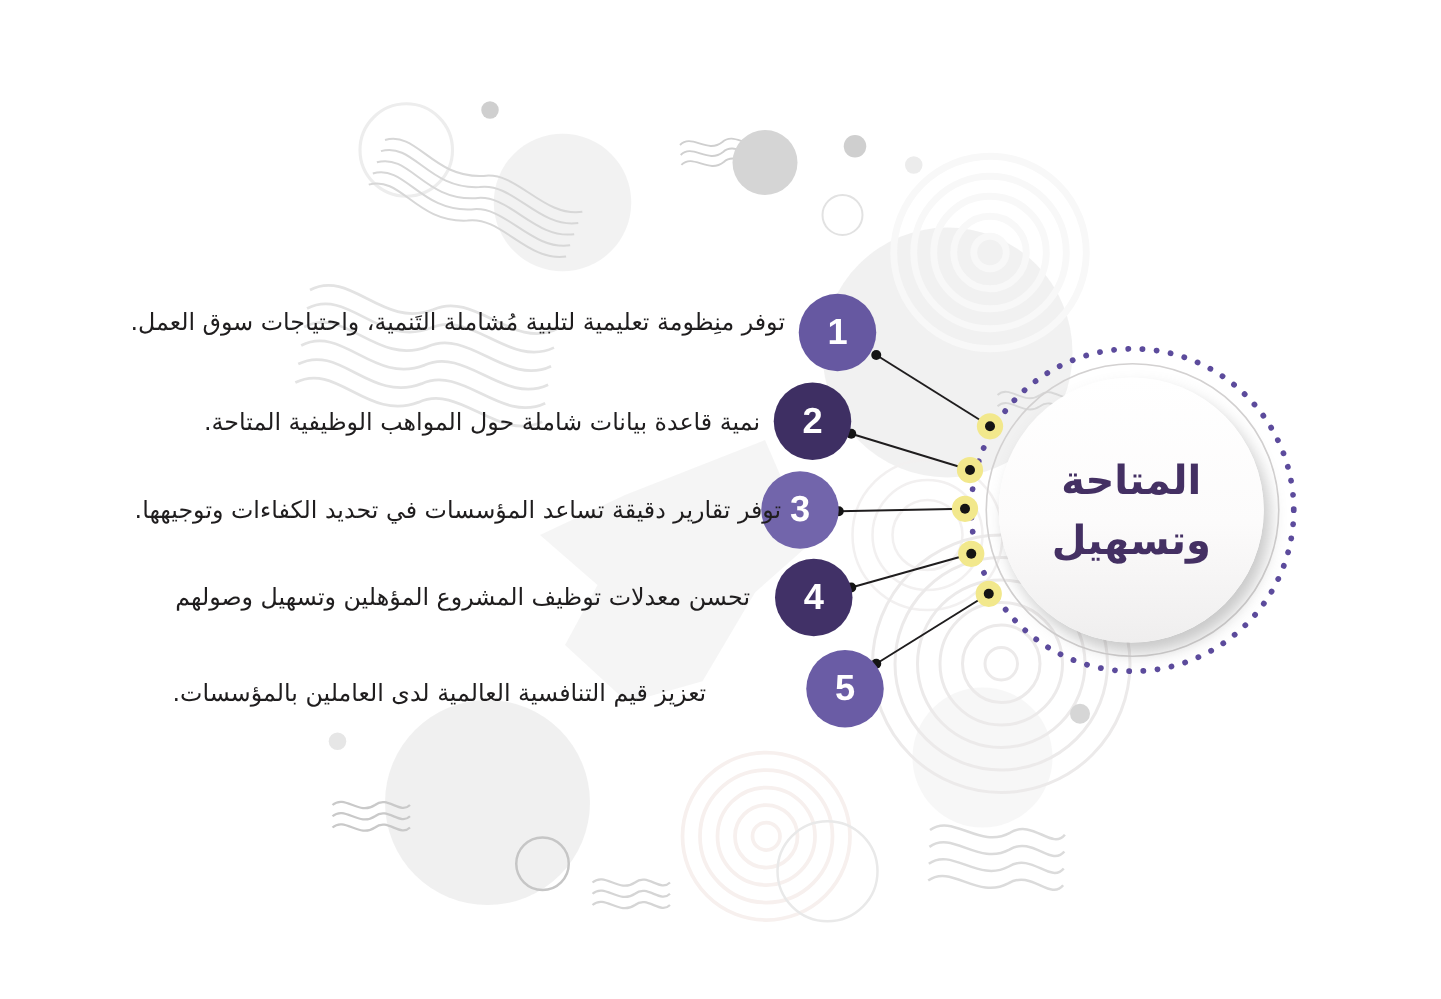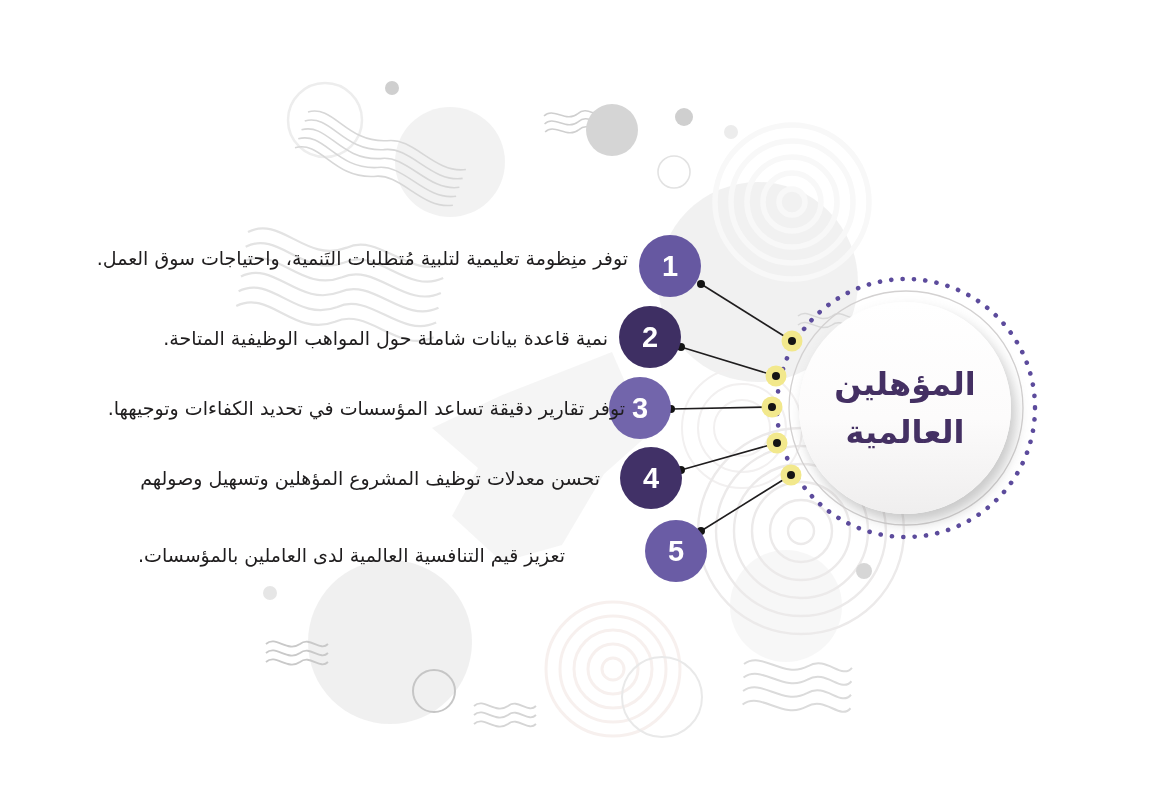--- a/index.html
+++ b/index.html
@@ -140,22 +140,22 @@
   <circle cx="731" cy="132" r="7" fill="#ececec"></circle>
   <circle cx="864" cy="571" r="8" fill="#d6d6d6"></circle>
   <circle cx="270" cy="593" r="7" fill="#e6e6e6"></circle>
 
   <circle cx="906" cy="408" r="117" fill="none" stroke="#d3d1d1" stroke-width="1.3"></circle>
   <circle cx="906" cy="408" r="129" fill="none" stroke-width="4.6" stroke-linecap="round" stroke-dasharray="0.1 11.3" style="stroke: var(--dotted-ring, #5C4B9C)"></circle>
 </svg>
 
 <div class="big-circle">
   <div class="big-title">
-    <div>المؤهلين</div>
-    <div>العالمية</div>
+    <div>المتاحة</div>
+    <div>وتسهيل</div>
   </div>
 </div>
 
 <svg id="connector-layer" width="1153" height="799" viewBox="0 0 1153 799">
   <line class="conn-line" x1="701" y1="284" x2="792" y2="341"></line>
   <line class="conn-line" x1="681" y1="347" x2="776" y2="376"></line>
   <line class="conn-line" x1="671" y1="409" x2="772" y2="407"></line>
   <line class="conn-line" x1="681" y1="470" x2="777" y2="443"></line>
   <line class="conn-line" x1="701" y1="531" x2="791" y2="475"></line>
 
@@ -187,17 +187,17 @@
 <div class="num-circle" style="left: 609px; top: 377px; background: rgb(114, 101, 171);">
   <span>3</span>
 </div>
 <div class="num-circle" style="left: 620px; top: 447px; background: rgb(65, 49, 103);">
   <span>4</span>
 </div>
 <div class="num-circle" style="left: 645px; top: 520px; background: rgb(106, 92, 165);">
   <span>5</span>
 </div>
 
-<div class="item-text" dir="rtl" style="right:525px;top:246px;">توفر منِظومة تعليمية لتلبية مُتطلبات التَنمية، واحتياجات سوق العمل.</div>
+<div class="item-text" dir="rtl" style="right:525px;top:246px;">توفر منِظومة تعليمية لتلبية مُشاملة التَنمية، واحتياجات سوق العمل.</div>
 <div class="item-text" dir="rtl" style="right:545px;top:326px;">نمية قاعدة بيانات شاملة حول المواهب الوظيفية المتاحة.</div>
 <div class="item-text" dir="rtl" style="right:528px;top:396px;">توفر تقارير دقيقة تساعد المؤسسات في تحديد الكفاءات وتوجيهها.</div>
 <div class="item-text" dir="rtl" style="right:553px;top:466px;">تحسن معدلات توظيف المشروع المؤهلين وتسهيل وصولهم</div>
 <div class="item-text" dir="rtl" style="right:588px;top:543px;margin-left:12px;">تعزيز قيم التنافسية العالمية لدى العاملين بالمؤسسات.</div>
 
 </body></html>

